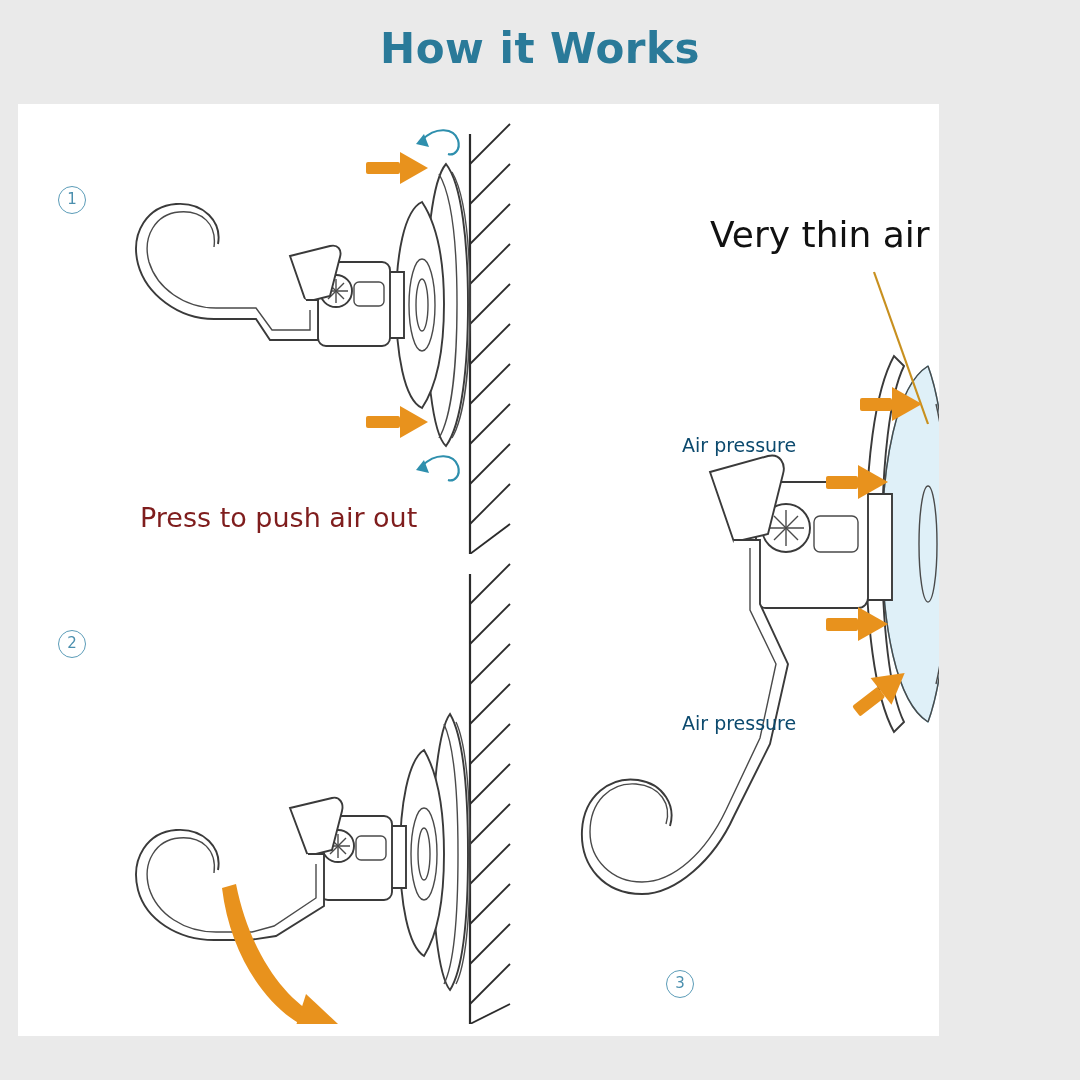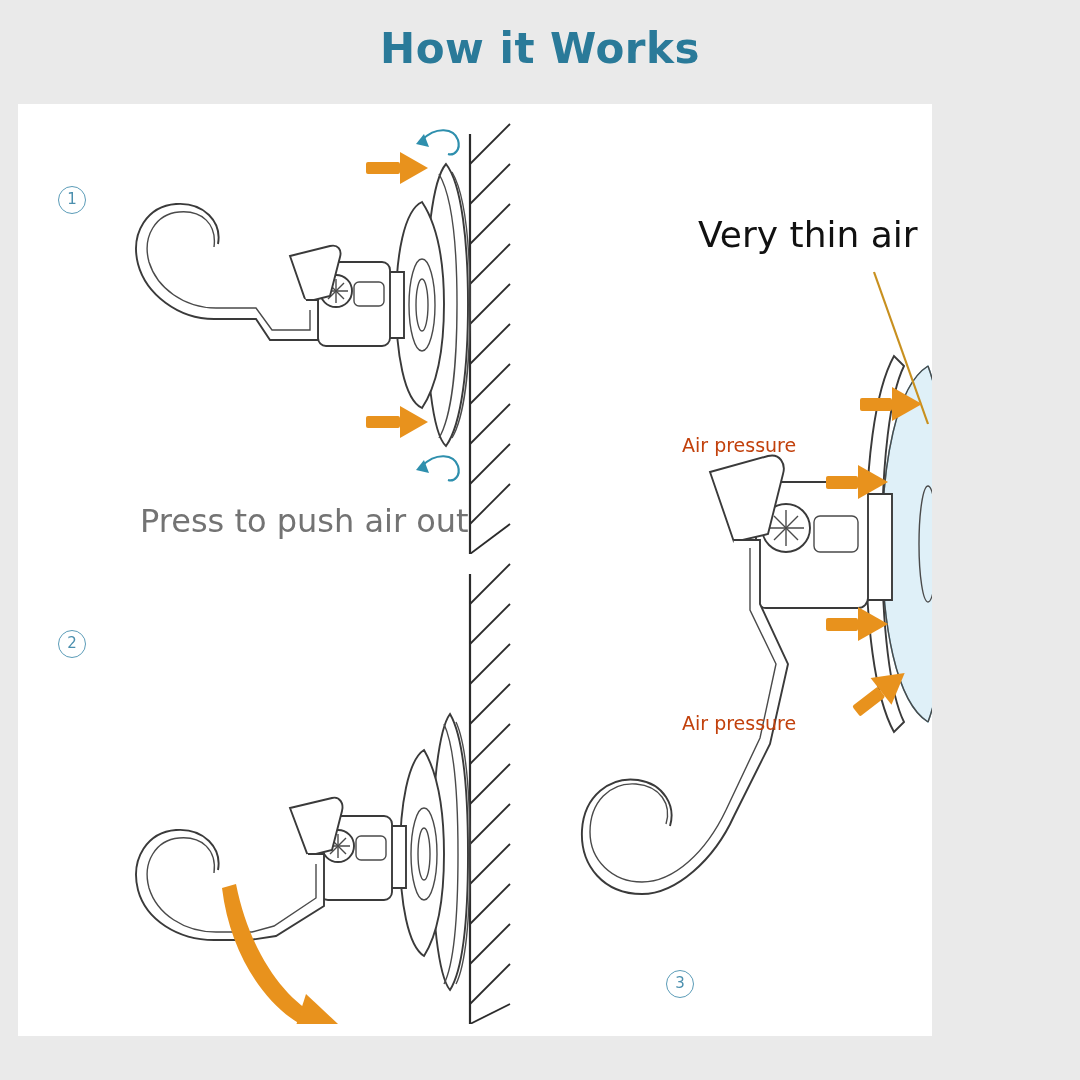--- a/index.html
+++ b/index.html
@@ -7,20 +7,21 @@
     padding: 0;
     background: #eaeaea;
   }
   #page {
     position: relative;
     width: 932px;
     height: 1080px;
     background: #eaeaea;
     font-family: "DejaVu Sans", sans-serif;
     overflow: hidden;
+    padding-left: 7px;
   }
   #title {
     position: absolute;
     top: 24px;
     left: 0;
     width: 1080px;
     text-align: center;
     font-family: "DejaVu Sans", sans-serif;
     font-weight: bold;
     font-size: 42px;
@@ -45,28 +46,28 @@
     border: 1.4px solid #5b9cb8;
     border-radius: 50%;
     color: #4b8fae;
     font-size: 15px;
     line-height: 25px;
     text-align: center;
     font-family: "DejaVu Sans", sans-serif;
   }
   .caption {
     position: absolute;
-    color: #737373;
-    font-family: "DejaVu Sans", sans-serif;
-    font-size: 32px;
+    color: #7f1d1d;
+    font-family: "DejaVu Sans", sans-serif;
+    font-size: 27px;
     white-space: nowrap;
   }
   .label-small {
     position: absolute;
-    color: #c2410c;
+    color: #0c4a6e;
     font-family: "DejaVu Sans", sans-serif;
     font-size: 19px;
     white-space: nowrap;
   }
   .label-big {
     position: absolute;
     color: #111111;
     font-family: "DejaVu Sans", sans-serif;
     font-size: 36px;
     white-space: nowrap;
@@ -206,21 +207,21 @@
         <g>
           <path d="M218 330 C 232 400 268 446 300 462 L 290 474 C 250 456 212 402 204 334 Z" fill="#e8921d"></path>
           <polygon fill="#e8921d" points="288,440 320,470 276,478"></polygon>
         </g>
       </svg>
 
     </div>
 
     <div class="panel" style="left:520px; top:0px; width:524px; height:932px;">
 
-      <div class="label-big" style="left:160px; top:110px;">Very thin air</div>
+      <div class="label-big" style="left:172px; top:110px;">Very thin air</div>
 
       <div class="label-small" style="left:144px; top:330px;">Air pressure</div>
 
       <div class="label-small" style="left:144px; top:608px;">Air pressure</div>
 
       <div class="step-num" style="left:128px; top:866px;">3</div>
 
       <svg width="524" height="932" viewBox="0 0 524 932">
 
         <line class="wall-line" x1="440" y1="10" x2="440" y2="922"></line>

